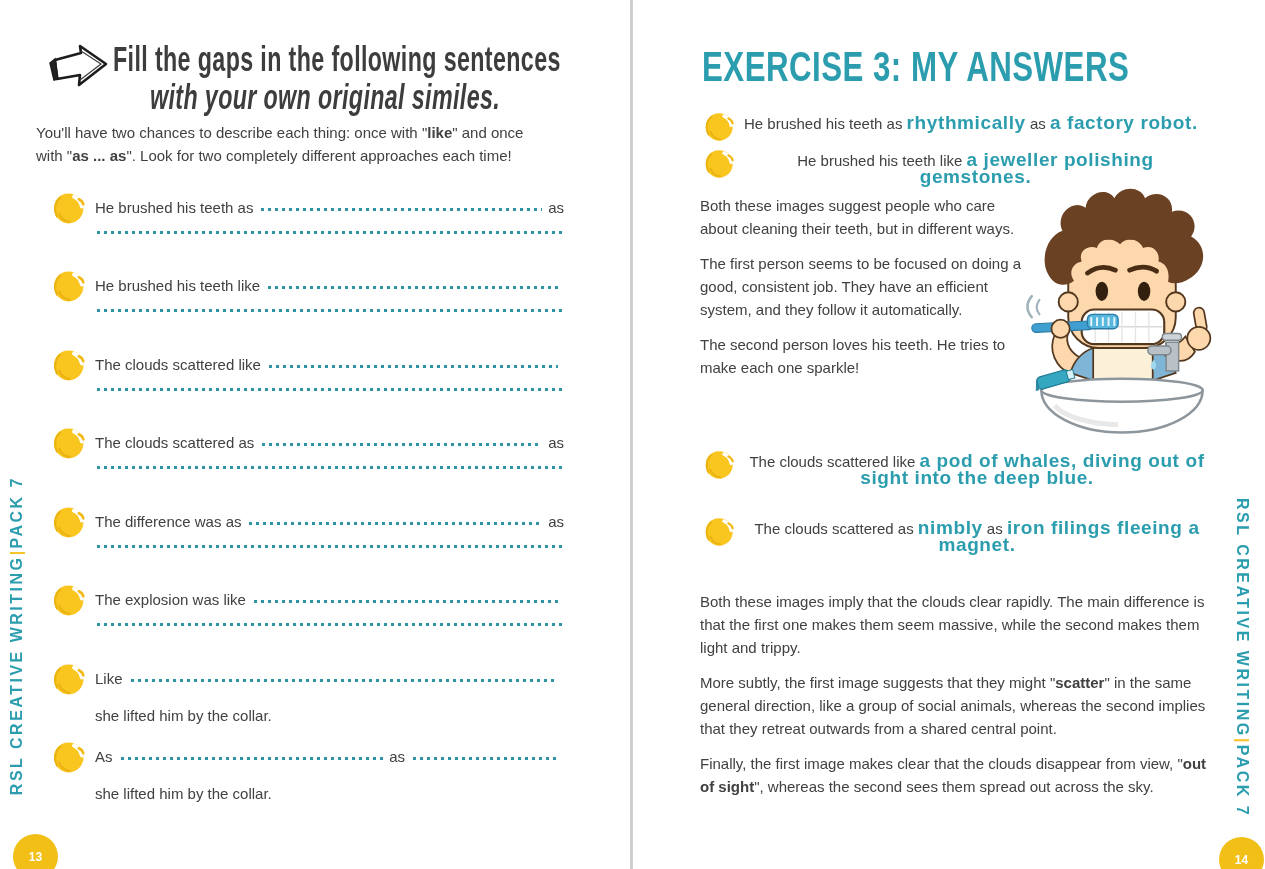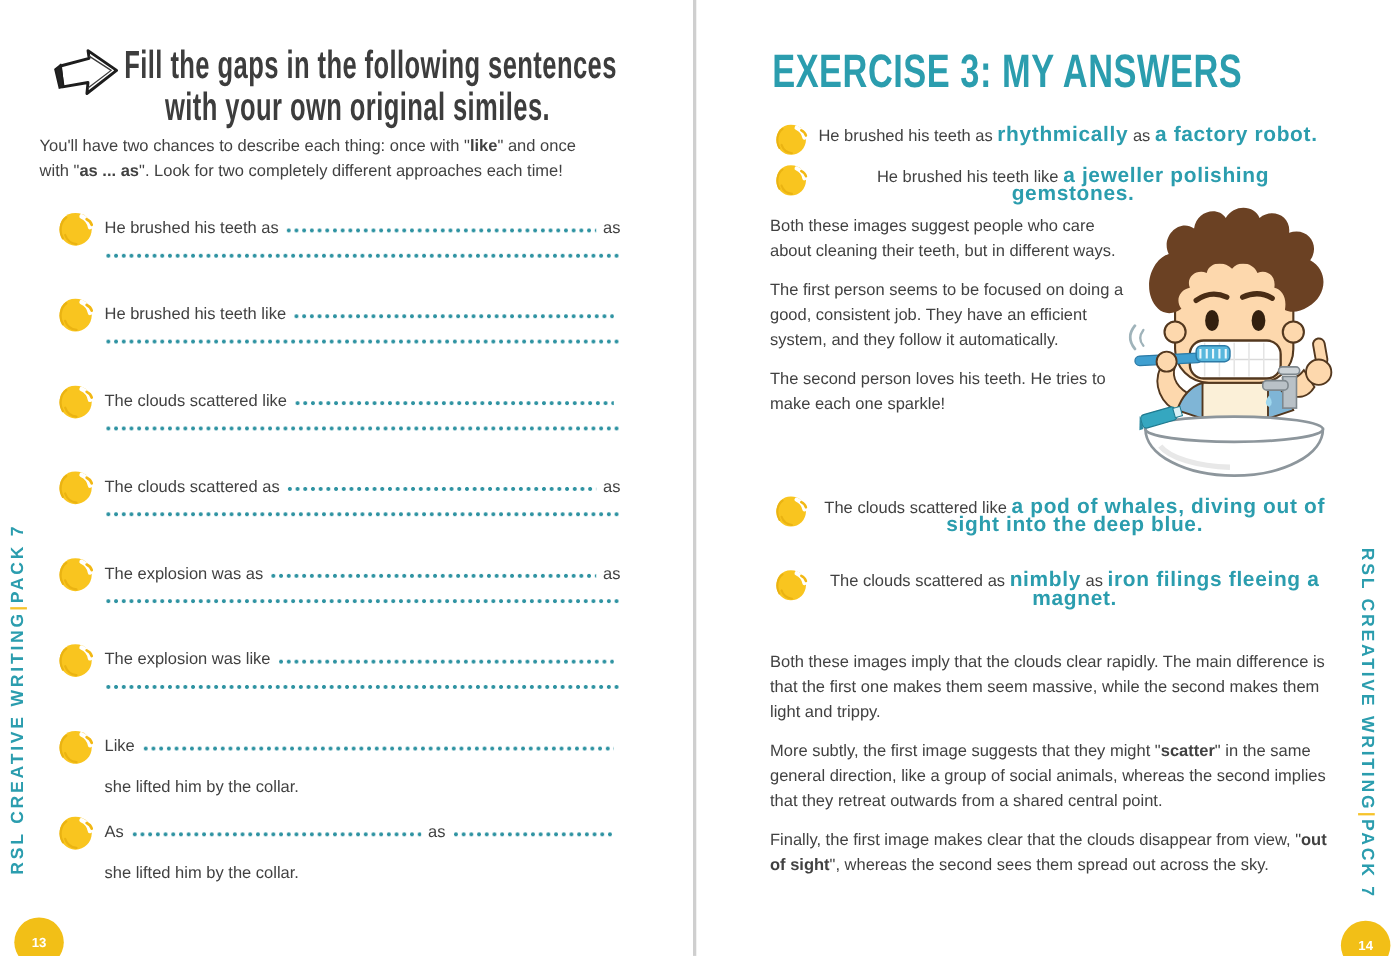--- a/index.html
+++ b/index.html
@@ -24,21 +24,21 @@
         background-image:radial-gradient(circle,var(--teal-dots) 1.6px,transparent 2px);
         background-size:7px 7px;background-repeat:repeat-x;background-position:left center;}
   .b{font-weight:bold;}
   .hw{color:var(--teal);font-weight:bold;font-size:19px;letter-spacing:0.6px;}
 
   
   .pencil-icon{position:absolute;left:46px;top:42px;width:66px;height:50px;}
   .heading{position:absolute;left:113px;top:38px;color:var(--heading);font-weight:bold;font-size:31px;line-height:38px;white-space:nowrap;}
   .heading .hl{display:block;}
   .heading .hl span{display:inline-block;transform:scale(0.75,1.15);transform-origin:left top;letter-spacing:0.5px;}
-  .heading .hl2{margin-left:37px;}
+  .heading .hl2{margin-left:37px;font-style:italic;}
   .intro{position:absolute;left:36px;top:121px;width:516px;font-size:15px;line-height:23px;}
   .q-item{position:absolute;left:50px;width:514px;}
   .q-row1{display:flex;align-items:flex-start;}
   .q-lines{flex:1 1 auto;padding-top:9px;}
   .q-line1{display:flex;align-items:baseline;font-size:15px;}
   .q-line1 .lbl{white-space:nowrap;}
   .q-line2{display:flex;align-items:baseline;font-size:15px;margin-top:13px;flex-direction:column;}
   .q-line2 .dots{margin-left:0;}
   .q-line2 .dots-only{margin:0;}
   .bullet-gap{margin-right:8px;}
@@ -157,21 +157,21 @@
     </div>
   </div>
 
   <div class="q-item" style="top:504px">
     <div class="q-row1">
       <svg class="bullet bullet-gap" viewBox="0 0 36 36">
           <use href="#ball-icon"></use>
         </svg>
       <div class="q-lines">
         <div class="q-line1">
-            <span class="lbl">The explosion was as</span>
+            <span class="lbl">The difference was as</span>
             <span class="dots"></span>
             <span class="lbl">as</span>
           </div>
         <span class="dots-block"></span>
       </div>
     </div>
   </div>
 
   <div class="q-item" style="top:582px">
     <div class="q-row1">

